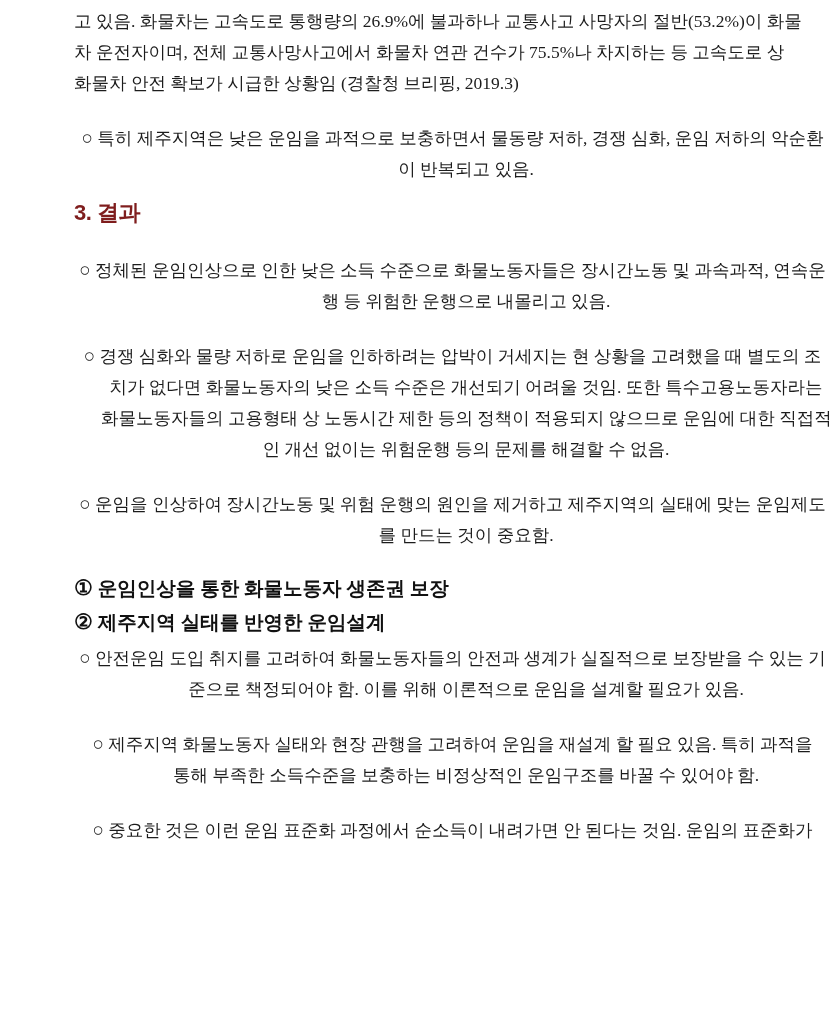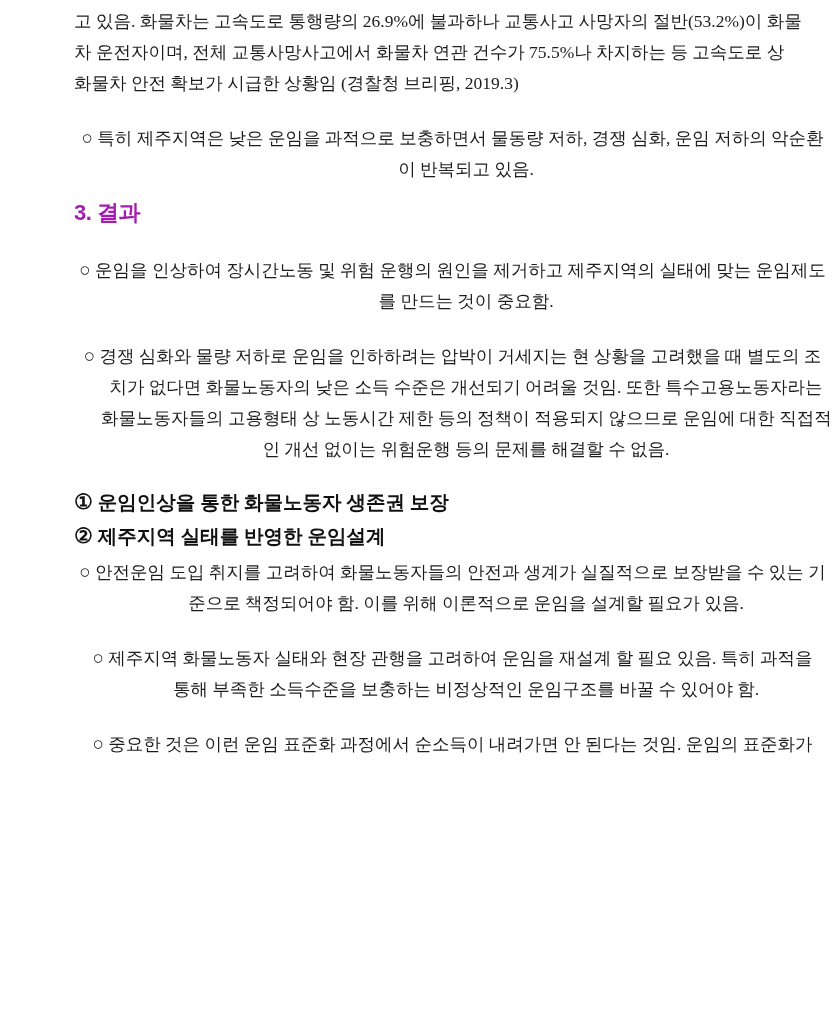--- a/index.html
+++ b/index.html
@@ -40,21 +40,21 @@
   .marker {
     font-size: 1.08em;
   }
   .heading {
     font-family: "Liberation Sans", "DejaVu Sans", sans-serif;
     font-weight: bold;
     font-size: 22px;
     line-height: 30px;
     letter-spacing: -0.5px;
     margin: -10px 0 26px 0;    
-    color: #a21caf;
+    color: #7f1d1d;
   }
   .subheading {
     font-weight: bold;
     font-size: 19.5px;
     line-height: 28px;
     margin: 0 0 5px 0;
     color: #111111;
   }
   .heading + .subheading {
     margin-top: -11px;         
@@ -64,26 +64,28 @@
 <body>
 
 <main class="page">
   <section id="doc-blocks">
       <div class="block para">고 있음. 화물차는 고속도로 통행량의 26.9%에 불과하나 교통사고 사망자의 절반(53.2%)이 화물
 차 운전자이며, 전체 교통사망사고에서 화물차 연관 건수가 75.5%나 차지하는 등 고속도로 상
 화물차 안전 확보가 시급한 상황임 (경찰청 브리핑, 2019.3)</div>
       <div class="block bullet"><span class="marker">○</span> 특히 제주지역은 낮은 운임을 과적으로 보충하면서 물동량 저하, 경쟁 심화, 운임 저하의 악순환
 이 반복되고 있음.</div>
       <div class="block heading">3. 결과</div>
-      <div class="block bullet"><span class="marker">○</span> 운임을 인상하여 장시간노동 및 위험 운행의 원인을 제거하고 제주지역의 실태에 맞는 운임제도
-를 만드는 것이 중요함.</div>
+      <div class="block bullet"><span class="marker">○</span> 정체된 운임인상으로 인한 낮은 소득 수준으로 화물노동자들은 장시간노동 및 과속과적, 연속운
+행 등 위험한 운행으로 내몰리고 있음.</div>
       <div class="block bullet"><span class="marker">○</span> 경쟁 심화와 물량 저하로 운임을 인하하려는 압박이 거세지는 현 상황을 고려했을 때 별도의 조
 치가 없다면 화물노동자의 낮은 소득 수준은 개선되기 어려울 것임. 또한 특수고용노동자라는
 화물노동자들의 고용형태 상 노동시간 제한 등의 정책이 적용되지 않으므로 운임에 대한 직접적
 인 개선 없이는 위험운행 등의 문제를 해결할 수 없음.</div>
+      <div class="block bullet"><span class="marker">○</span> 운임을 인상하여 장시간노동 및 위험 운행의 원인을 제거하고 제주지역의 실태에 맞는 운임제도
+를 만드는 것이 중요함.</div>
       <div class="block subheading"><span class="marker">①</span> 운임인상을 통한 화물노동자 생존권 보장</div>
       <div class="block subheading"><span class="marker">②</span> 제주지역 실태를 반영한 운임설계</div>
       <div class="block bullet"><span class="marker">○</span> 안전운임 도입 취지를 고려하여 화물노동자들의 안전과 생계가 실질적으로 보장받을 수 있는 기
 준으로 책정되어야 함. 이를 위해 이론적으로 운임을 설계할 필요가 있음.</div>
       <div class="block bullet"><span class="marker">○</span> 제주지역 화물노동자 실태와 현장 관행을 고려하여 운임을 재설계 할 필요 있음. 특히 과적을
 통해 부족한 소득수준을 보충하는 비정상적인 운임구조를 바꿀 수 있어야 함.</div>
       <div class="block bullet"><span class="marker">○</span> 중요한 것은 이런 운임 표준화 과정에서 순소득이 내려가면 안 된다는 것임. 운임의 표준화가</div>
     </section>
 </main>
 

